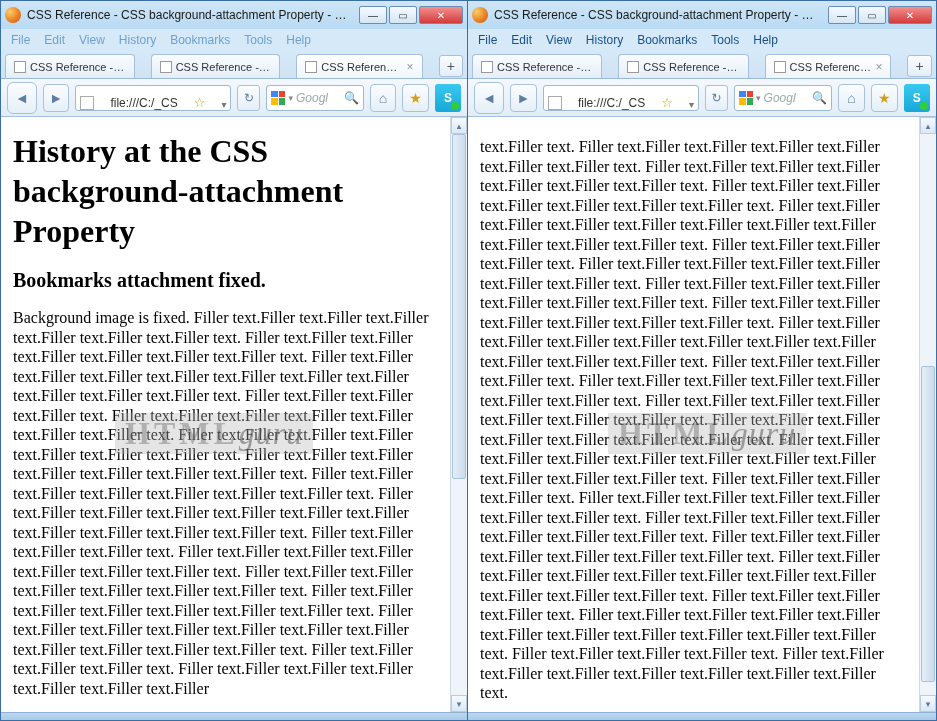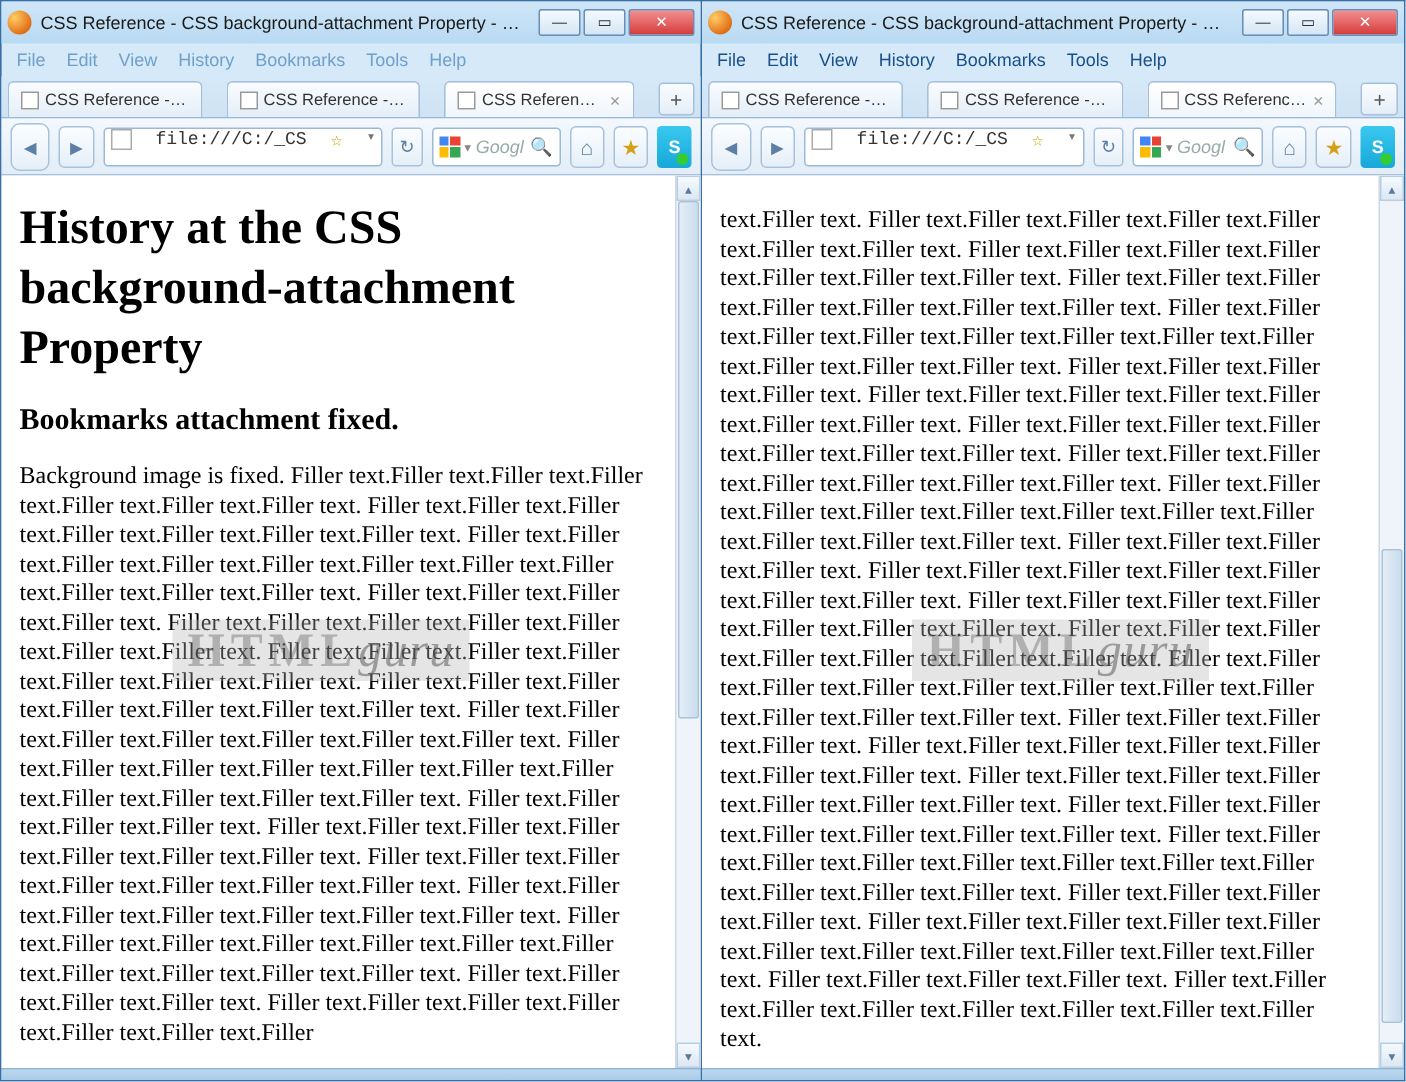--- a/index.html
+++ b/index.html
@@ -84,21 +84,21 @@
   }
   .navbtn {
     width:30px; height:28px; border:1px solid #a9c2dc; border-radius:4px;
     background:linear-gradient(#fbfdff,#e5eff8);
     display:flex; align-items:center; justify-content:center;
     color:#5d7fa3; font-size:14px; cursor:pointer;
   }
   .navbtn.back { width:34px; height:32px; border-radius:6px; }
   .urlbox {
     flex:1; height:26px; border:1px solid #9cb9d7; border-radius:3px;
-    background:#fff; display:flex; align-items:flex-start; padding:0 4px; gap:16px;font-family:Liberation Mono, monospace;
+    background:#fff; display:flex; align-items:flex-end; padding:0 4px; gap:16px;
   }
   .urlbox .page-icon { width:14px; height:14px; background:#fff; border:1px solid #aaa; }
   .urlbox .url { flex:1; font-size:12px; color:#333; white-space:nowrap; overflow:hidden; text-overflow:ellipsis; }
   .urlbox .star { color:#c9a400; font-size:13px; }
   .urlbox .dd { color:#777; font-size:10px; }
   .reload { width:26px; height:26px; border:1px solid #a9c2dc; border-radius:3px; background:linear-gradient(#fbfdff,#e5eff8); display:flex;align-items:center;justify-content:center;color:#5d7fa3; cursor:pointer;}
   .searchbox {
     width:110px; height:26px; border:1px solid #9cb9d7; border-radius:3px;
     background:#fff; display:flex; align-items:center; padding:0 4px; gap:3px;
   }

